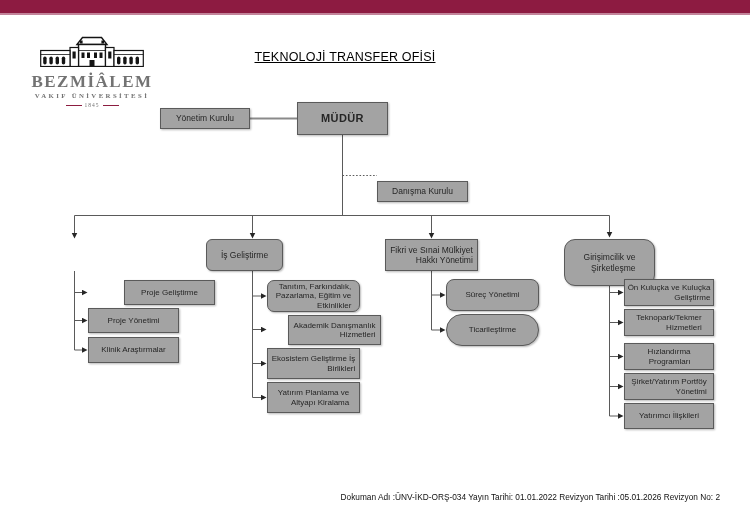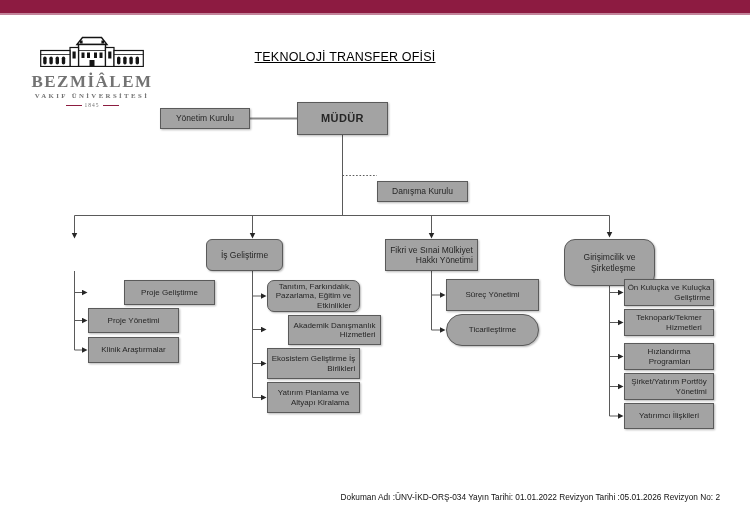--- a/index.html
+++ b/index.html
@@ -160,21 +160,21 @@
   <div class="box child" style="left:267px;top:280px;width:93px;height:32px;border-radius:7px;">Tanıtım, Farkındalık,
 Pazarlama, Eğitim ve
 Etkinlikler</div>
   <div class="box child" style="left:267px;top:315px;width:93px;height:30px;margin-left:21px;">Akademik Danışmanlık
 Hizmetleri</div>
   <div class="box child" style="left:267px;top:348px;width:93px;height:31px;">Ekosistem Geliştirme İş
 Birlikleri</div>
   <div class="box child" style="left:267px;top:382px;width:93px;height:31px;">Yatırım Planlama ve
 Altyapı Kiralama</div>
 
-  <div class="box child" style="left:446px;top:279px;width:93px;height:32px;">Süreç Yönetimi</div>
+  <div class="box child" style="left:446px;top:279px;width:93px;height:32px;border-radius:8px;">Süreç Yönetimi</div>
   <div class="box child" style="left:446px;top:314px;width:93px;height:32px;border-radius:16px;">Ticarileştirme</div>
 
   <div class="box child" style="left:624px;top:279px;width:90px;height:27px;">Ön Kuluçka ve Kuluçka
 Geliştirme</div>
   <div class="box child" style="left:624px;top:309px;width:90px;height:27px;">Teknopark/Tekmer
 Hizmetleri</div>
   <div class="box child" style="left:624px;top:343px;width:90px;height:27px;">Hızlandırma
 Programları</div>
   <div class="box child" style="left:624px;top:373px;width:90px;height:27px;">Şirket/Yatırım Portföy
 Yönetimi</div>

